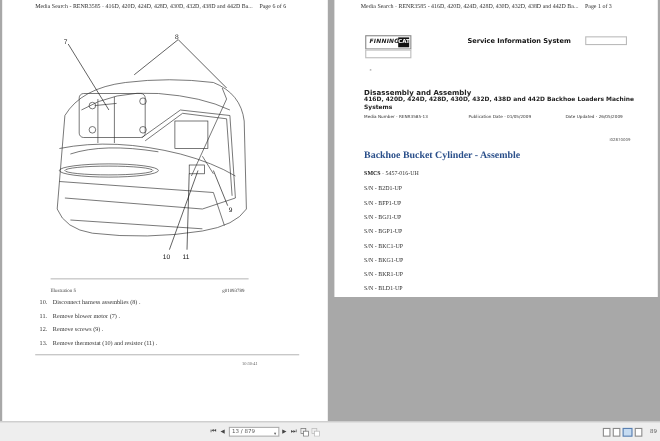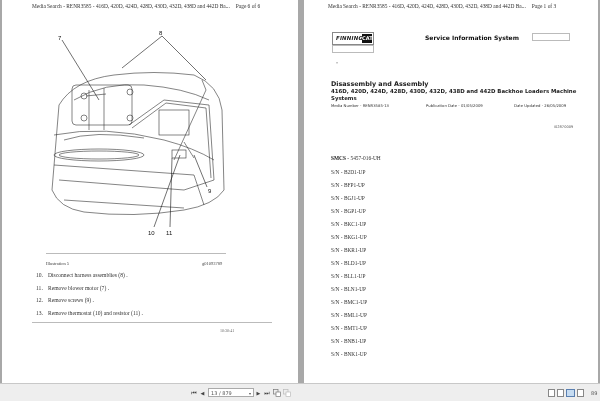--- a/index.html
+++ b/index.html
@@ -1,19 +1,19 @@
 <!DOCTYPE html>
 <html><head>
 <meta charset="utf-8">
 <style>
   html,body{margin:0;padding:0;}
   body{width:600px;height:401px;background:#a8a8a8;position:relative;overflow:hidden;font-family:"Liberation Serif",serif;color:#222;}
   .page{position:absolute;top:0;background:#fff;overflow:hidden;}
   #left-page{left:2px;width:296px;height:383px;}
-  #right-page{left:304px;width:294px;height:383px;}
+  #right-page{left:304px;width:294px;height:270px;}
   .hdr{position:absolute;top:3px;font-size:5.4px;white-space:nowrap;color:#333;}
   .hdr .pg{margin-left:6px;}
   .illus{position:absolute;left:42px;top:30px;width:185px;height:214px;}
   .rule{position:absolute;height:1px;background:#bbb;}
   .cap{position:absolute;font-size:4.5px;color:#444;}
   .step{position:absolute;left:34px;font-size:5.6px;color:#333;white-space:nowrap;}
   .step .n{display:inline-block;width:12px;}
   .time{position:absolute;left:218px;top:328px;font-size:4px;color:#666;}
   .logo{position:absolute;left:28px;top:32px;width:40px;height:11px;border:1px solid #888;background:#fff;}
   .logo .fin{position:absolute;left:3px;top:2px;font-family:"DejaVu Sans",sans-serif;font-size:5.4px;font-style:italic;font-weight:bold;letter-spacing:0.2px;color:#222;}
@@ -113,20 +113,21 @@
   <div class="box" style="left:28px;top:45px;width:40px;"></div>
   <div class="star">*</div>
 
   <div class="da-title">Disassembly and Assembly</div>
   <div class="da-sub">416D, 420D, 424D, 428D, 430D, 432D, 438D and 442D Backhoe Loaders Machine Systems</div>
   <div class="meta" style="left:27px;">Media Number - RENR3585-13</div>
   <div class="meta" style="left:122px;">Publication Date - 01/05/2009</div>
   <div class="meta" style="left:210px;">Date Updated - 26/05/2009</div>
   <div class="docid">i02870009</div>
 
+  <div class="ptitle">Backhoe Bucket Cylinder - Assemble</div>
   <div class="smcs"><b>SMCS</b><span> - 5457-016-UH</span></div>
 
   <div class="sn" style="top:169px;">S/N - B2D1-UP</div>
   <div class="sn" style="top:182px;">S/N - BFP1-UP</div>
   <div class="sn" style="top:195px;">S/N - BGJ1-UP</div>
   <div class="sn" style="top:208px;">S/N - BGP1-UP</div>
   <div class="sn" style="top:221px;">S/N - BKC1-UP</div>
   <div class="sn" style="top:234px;">S/N - BKG1-UP</div>
   <div class="sn" style="top:247px;">S/N - BKR1-UP</div>
   <div class="sn" style="top:260px;">S/N - BLD1-UP</div>

